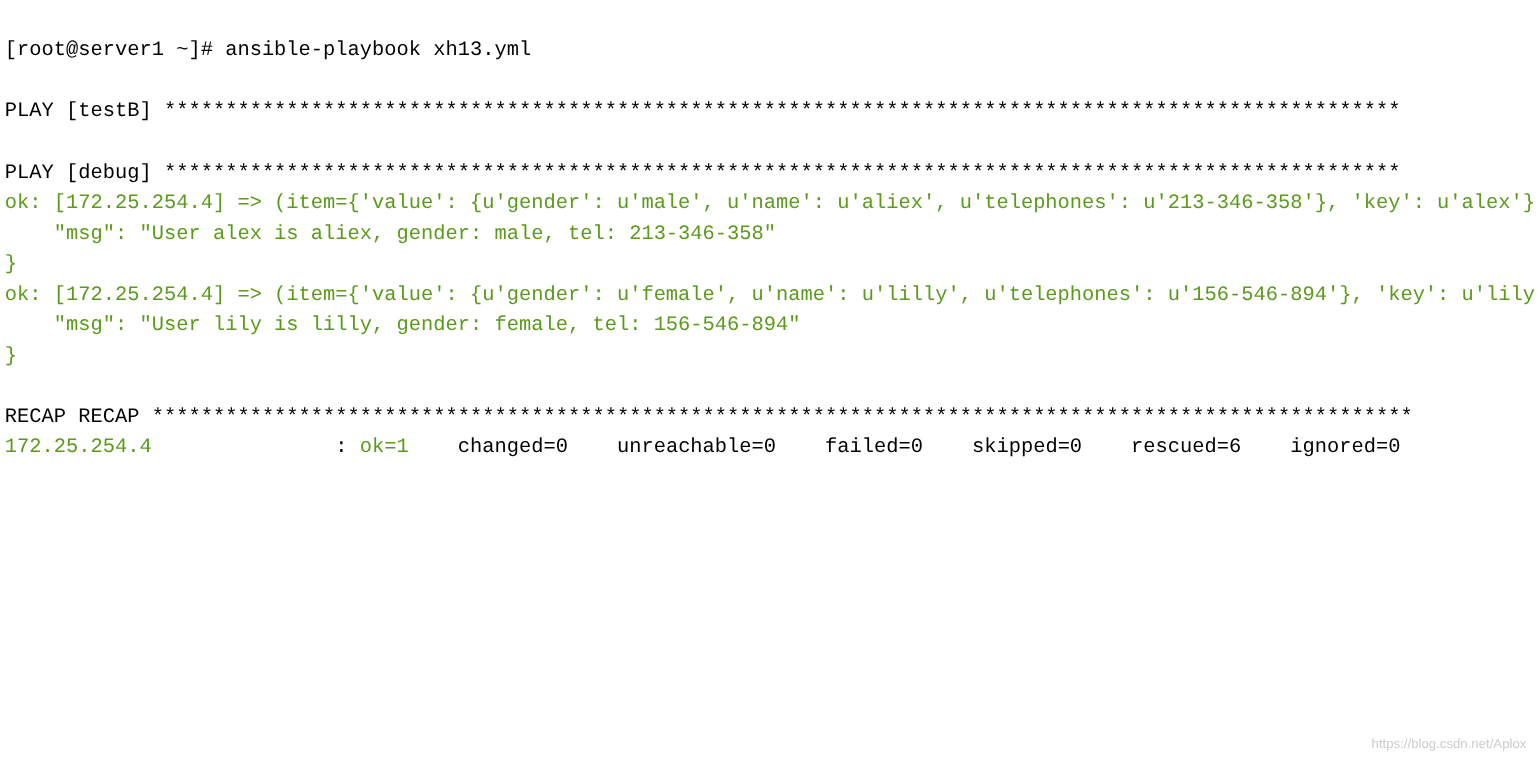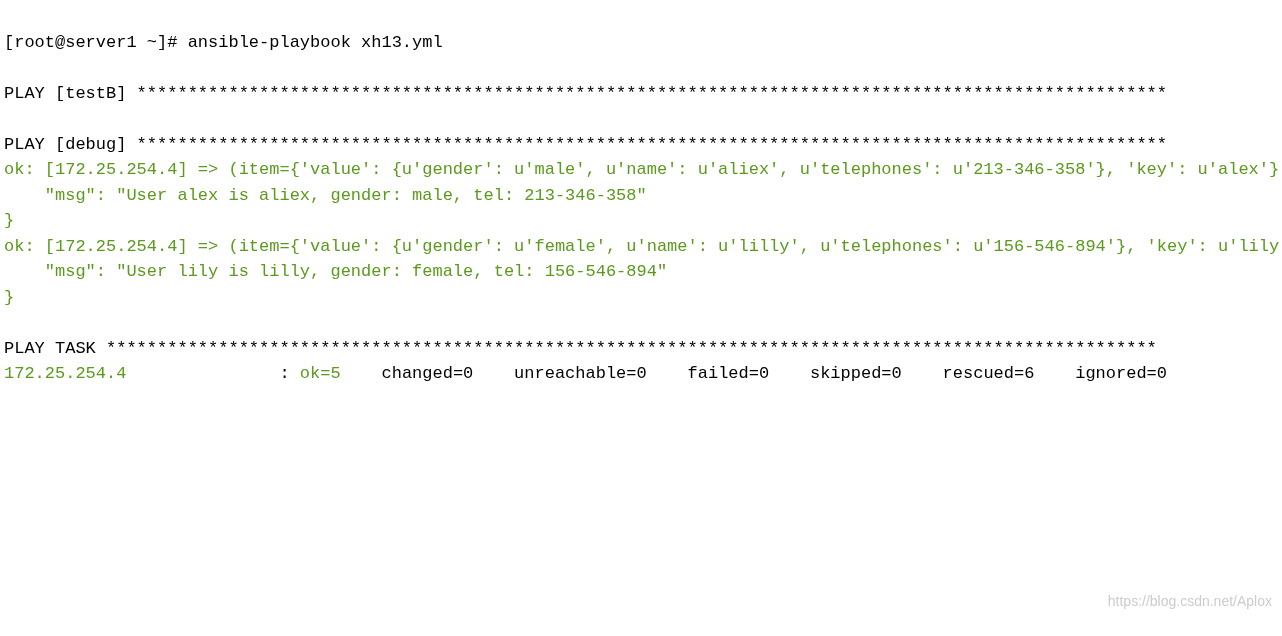--- a/index.html
+++ b/index.html
@@ -11,42 +11,42 @@
     color: #000;
     background: #fff;
     white-space: pre;
     overflow: hidden;
     width: 1282px;
     box-sizing: border-box;
   }
   .green { color: #5b9a1b; }
   .watermark {
     position: fixed;
-    bottom: 24px;
+    bottom: 8px;
     right: 10px;
-    font-size: 14px;
+    font-size: 11px;
     color: #ccc;
     font-family: Arial, sans-serif;
     white-space: nowrap;
   }
 </style>
 </head>
 <body>
 <div><span>[root@server1 ~]# ansible-playbook xh13.yml</span>
 
 <span>PLAY [testB] *****************************************************************************************************</span>
 
 <span>PLAY [debug] *****************************************************************************************************</span>
 <span class="green">ok: [172.25.254.4] =&gt; (item={'value': {u'gender': u'male', u'name': u'aliex', u'telephones': u'213-346-358'}, 'key': u'alex'}) =&gt; {
     "msg": "User alex is aliex, gender: male, tel: 213-346-358"
 }</span>
 <span class="green">ok: [172.25.254.4] =&gt; (item={'value': {u'gender': u'female', u'name': u'lilly', u'telephones': u'156-546-894'}, 'key': u'lily'}) =&gt; {
     "msg": "User lily is lilly, gender: female, tel: 156-546-894"
 }</span>
 
-<span>PLAY TASK *******************************************************************************************************</span>
-<span class="green">172.25.254.4              </span><span> : </span><span class="green">ok=5</span><span>    changed=0    unreachable=0    failed=0    skipped=0    rescued=6    ignored=0</span>
+<span>RECAP RECAP *******************************************************************************************************</span>
+<span class="green">172.25.254.4              </span><span> : </span><span class="green">ok=1</span><span>    changed=0    unreachable=0    failed=0    skipped=0    rescued=6    ignored=0</span>
 <span></span></div>
 <div class="watermark">https://blog.csdn.net/Aplox</div>
 
 
 
 
 
 </body></html>

